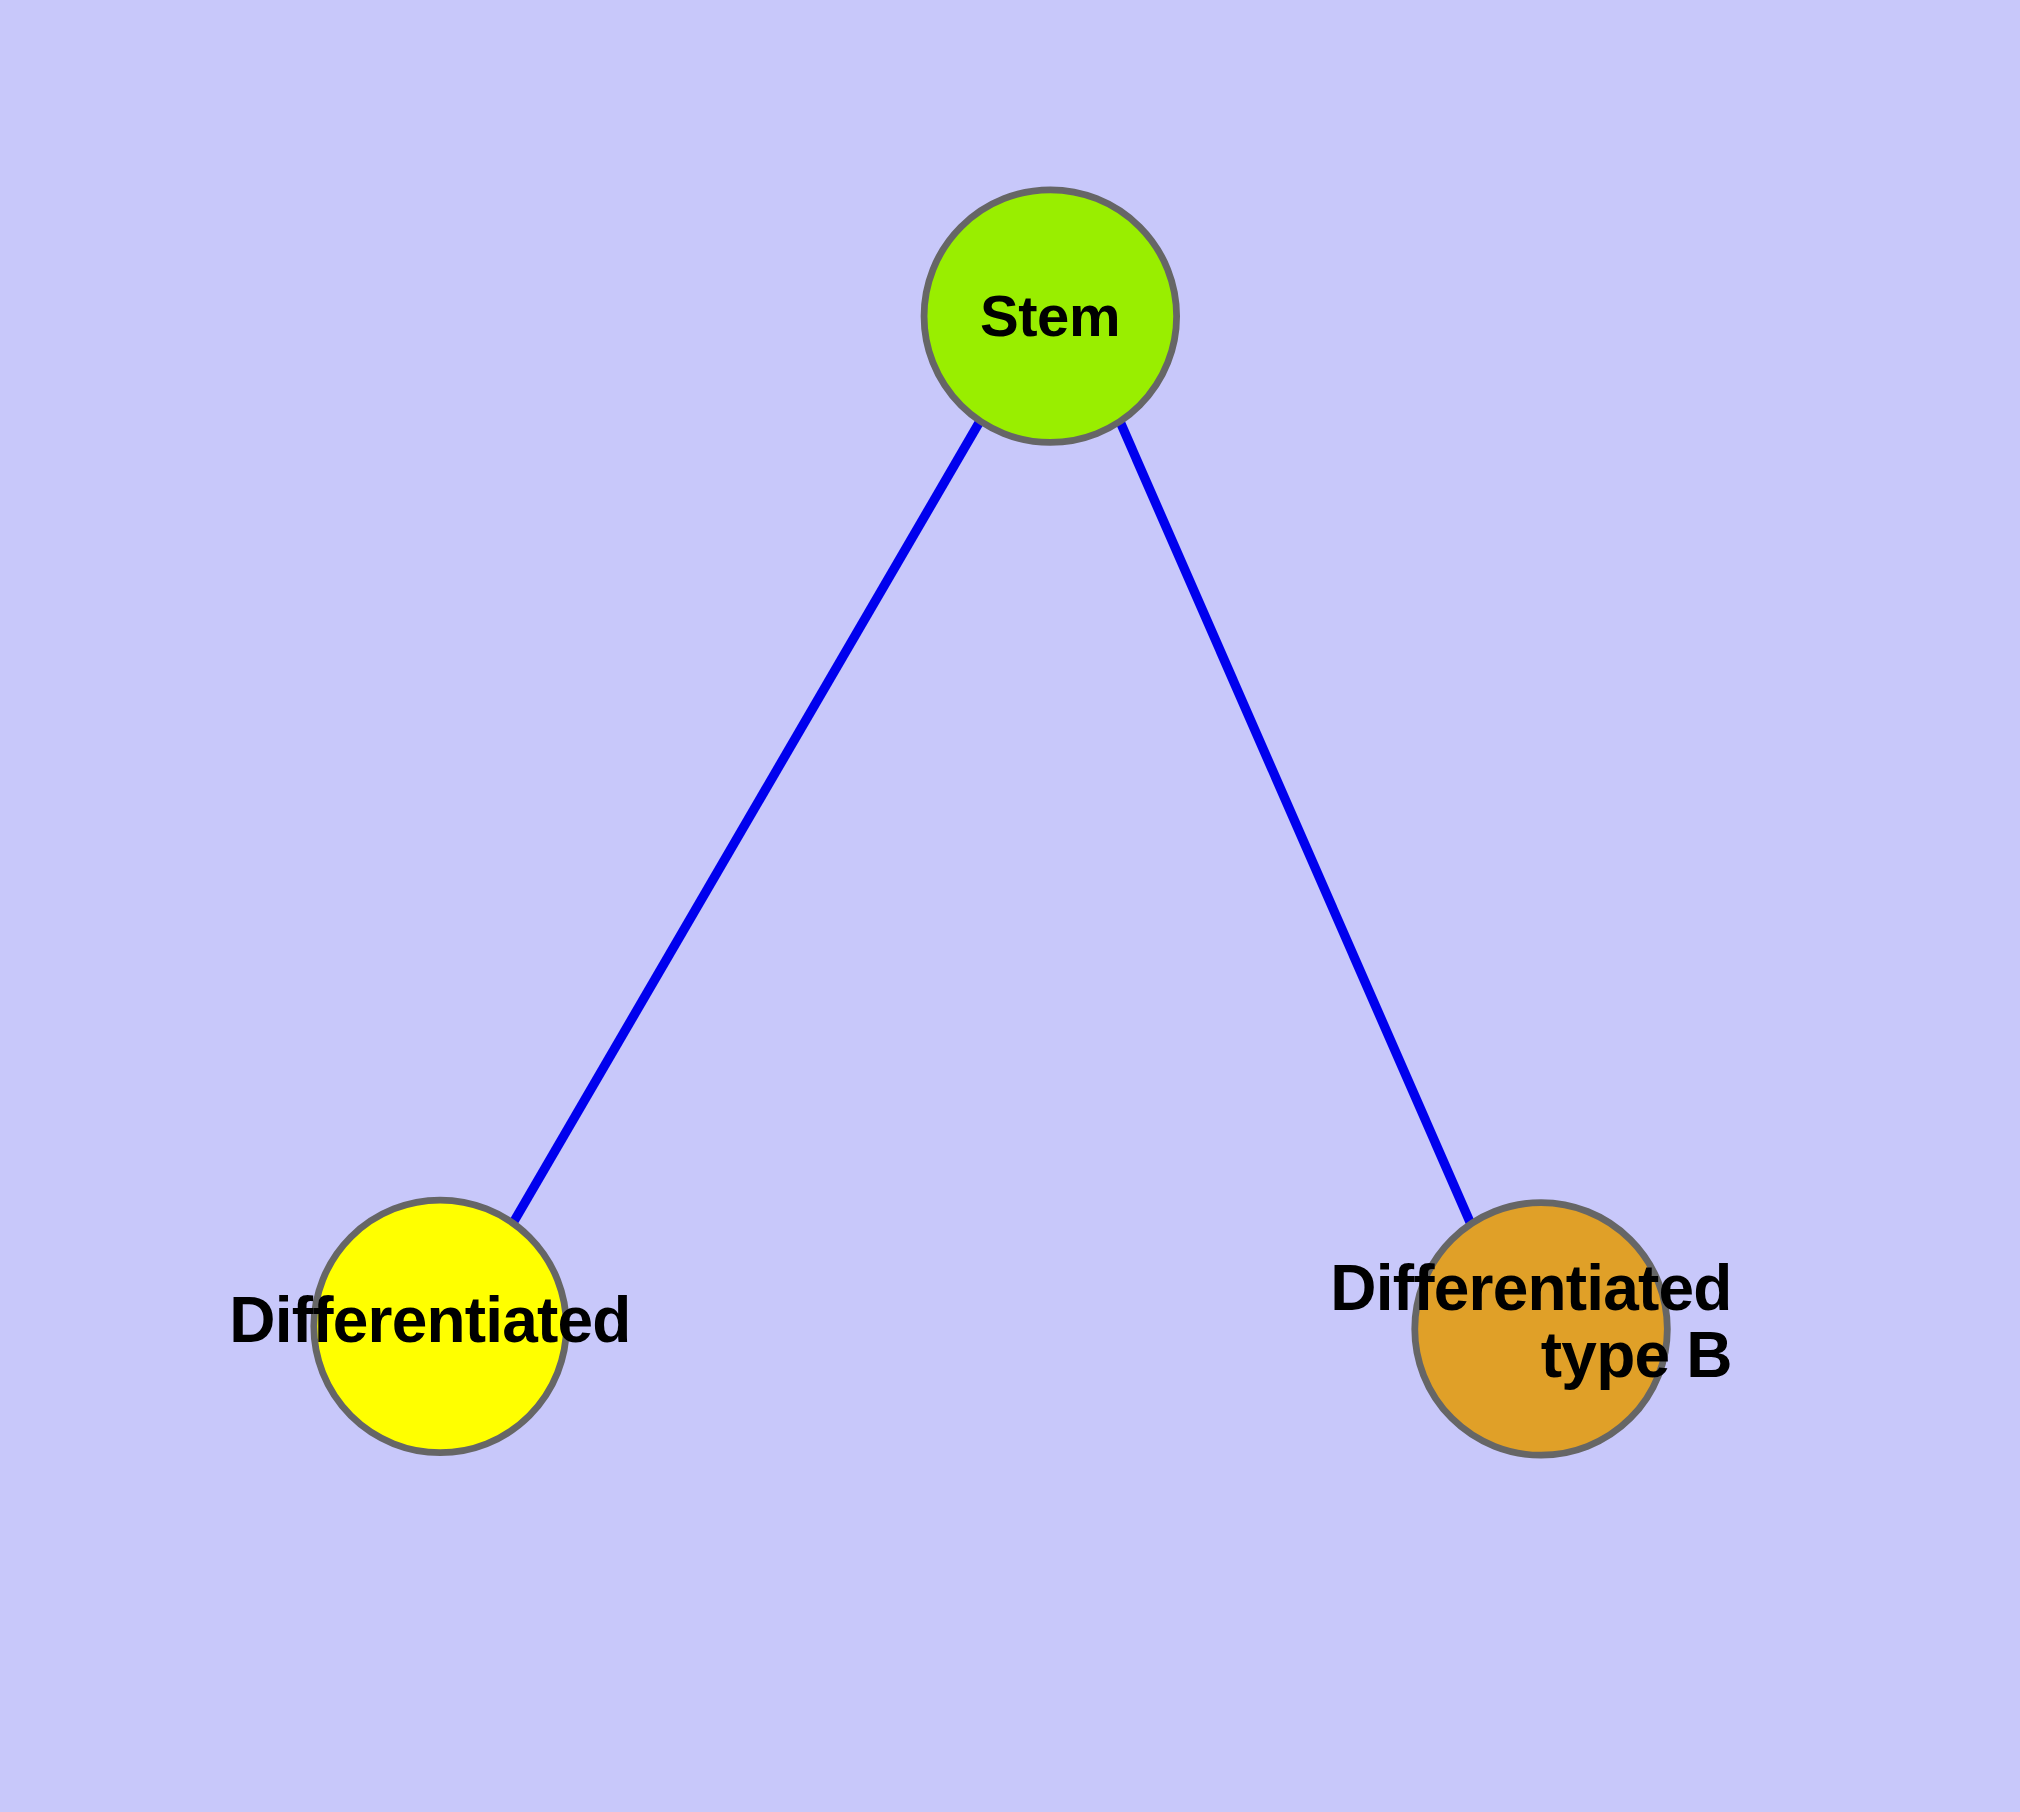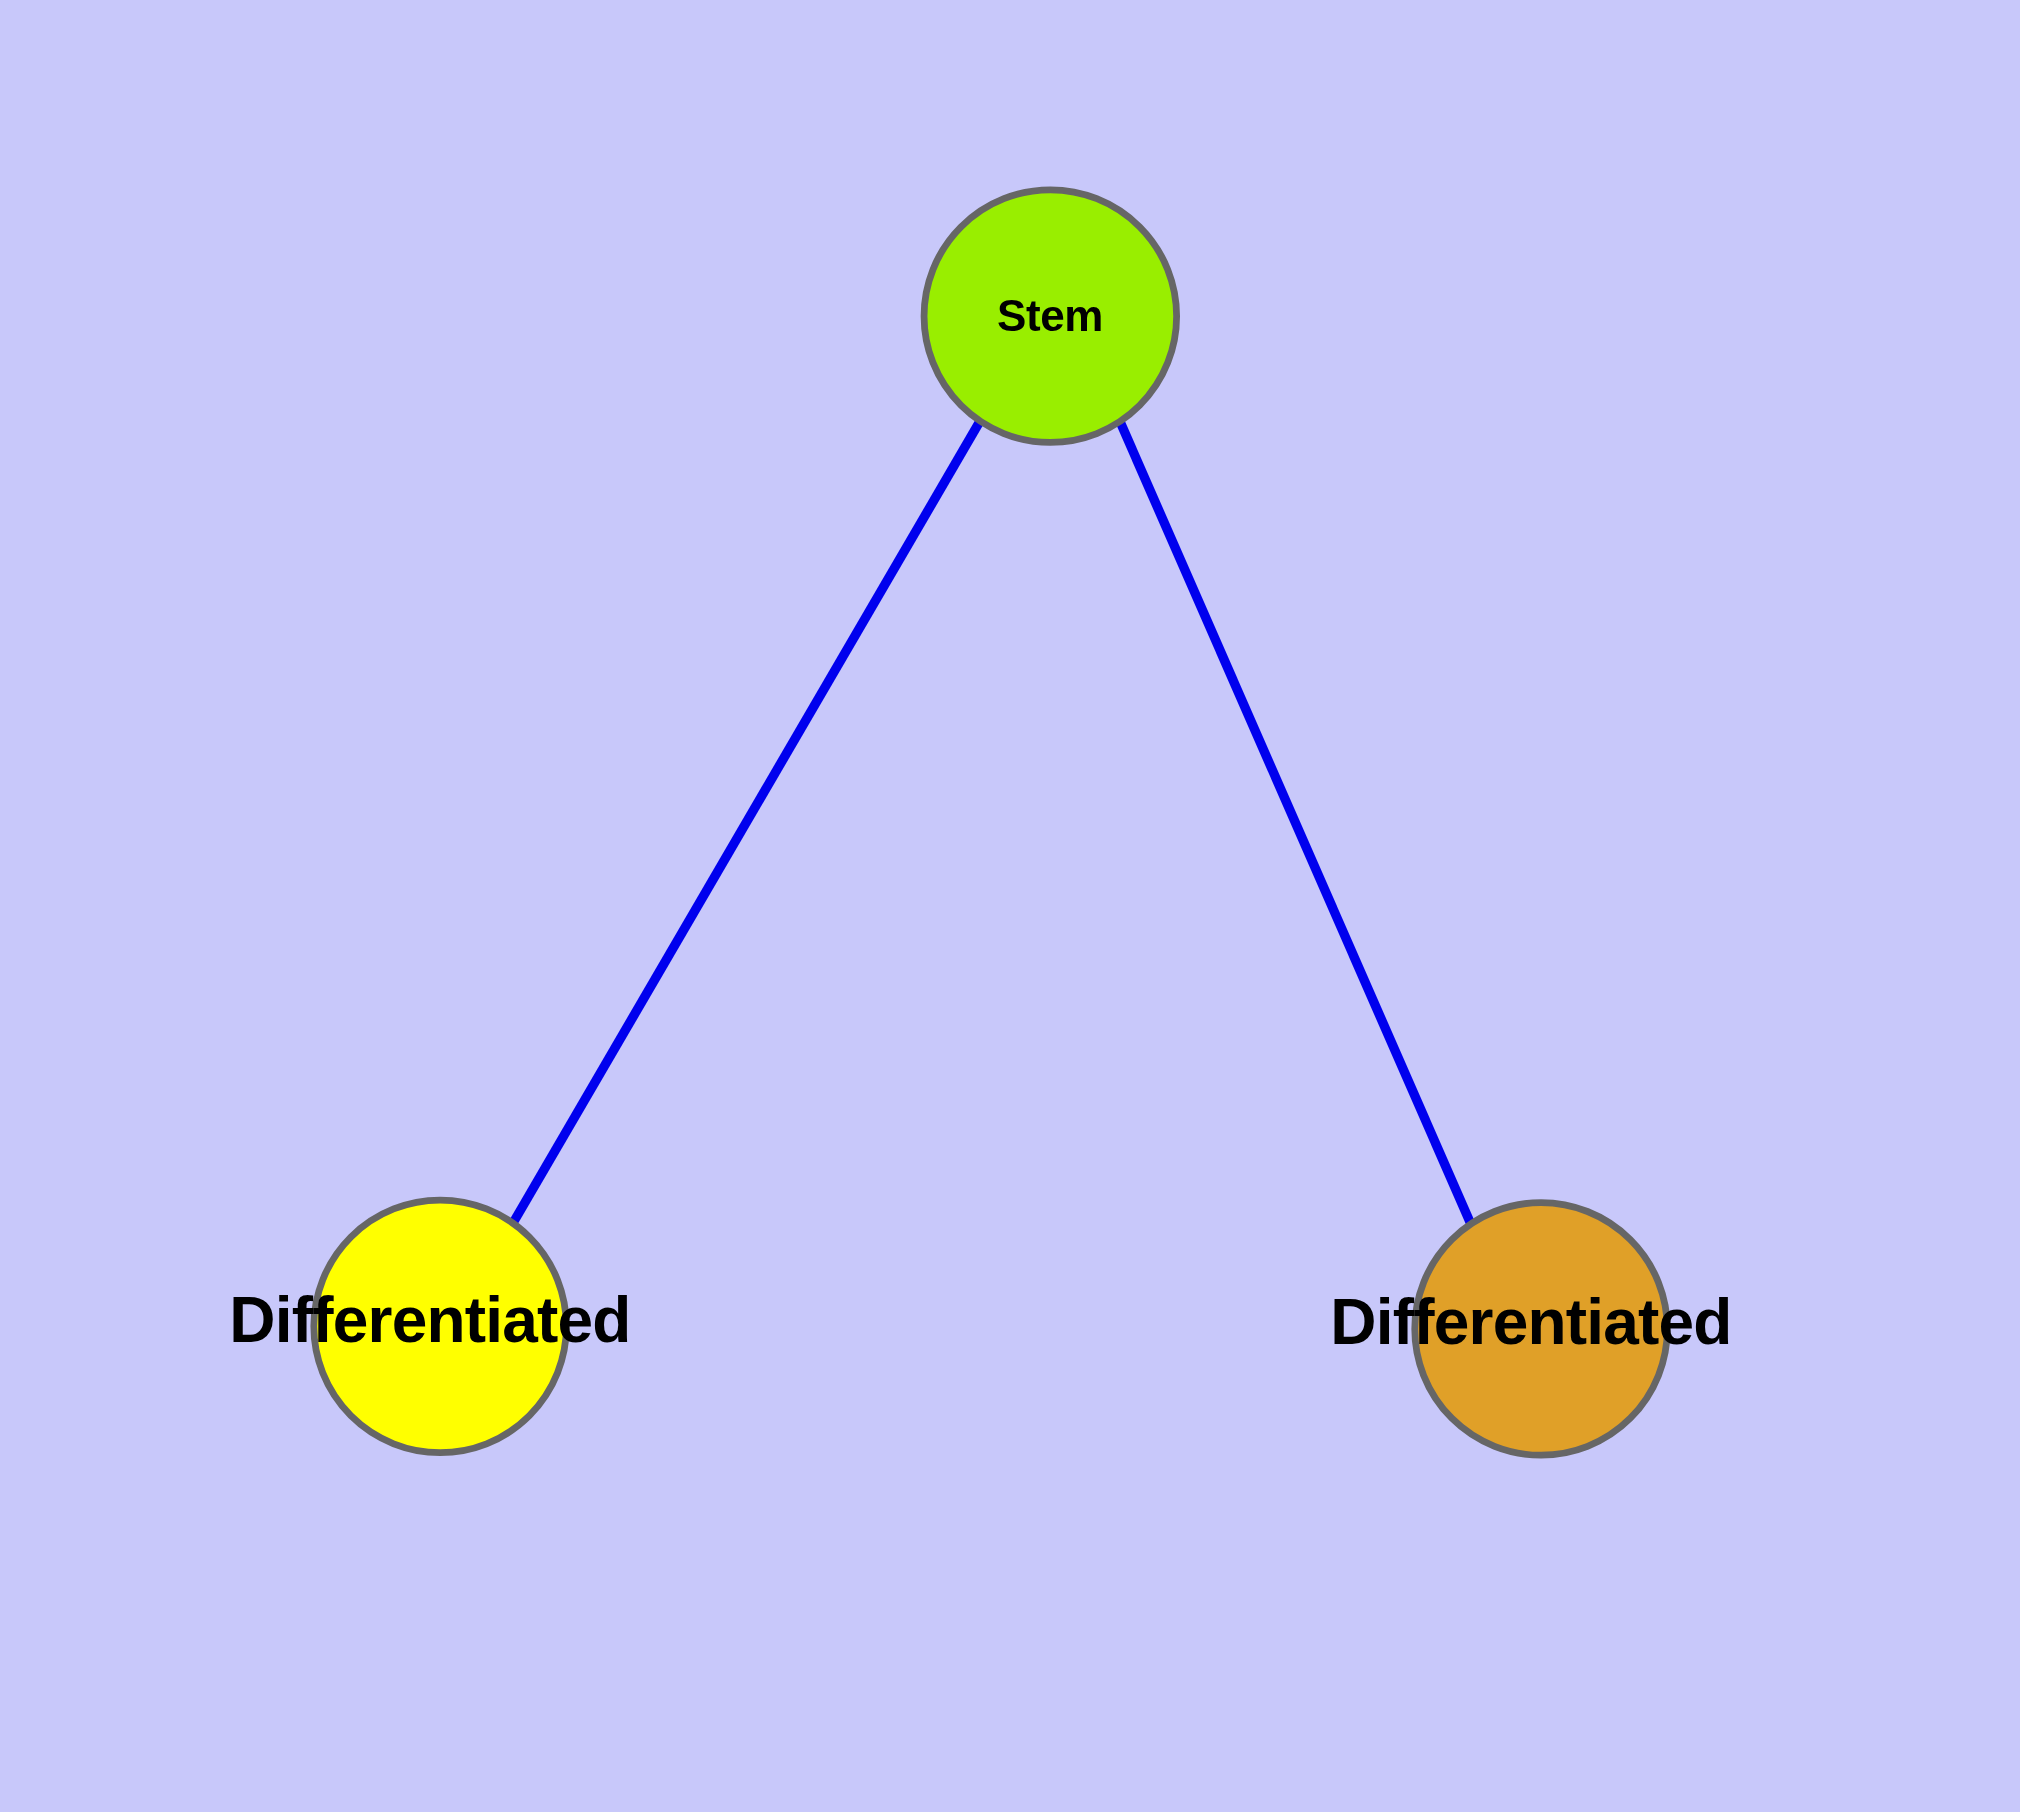--- a/index.html
+++ b/index.html
@@ -27,21 +27,21 @@
     position: absolute;
     text-align: center;
     font-weight: bold;
     color: #000000;
     white-space: nowrap;
     line-height: 1.04;
     pointer-events: none;
     transform: translate(-50%, -50%);
   }
   .node-label-root {
-    font-size: 44px;
+    font-size: 58px;
     letter-spacing: -0.4px;
   }
   .node-label-leaf {
     font-size: 64px;
     letter-spacing: -0.8px;
     text-align: right;
   }
   .label-line { display: block; }
 </style>
 </head>
@@ -66,16 +66,17 @@
   <div class="node-label node-label-root" id="label0" style="left:1050px; top:316px;">
     <span class="label-line">Stem</span>
   </div>
 
   <div class="node-label node-label-leaf" id="label1" style="left:430px; top:1320px;">
     <span class="label-line">Differentiated</span>
   </div>
 
   <div class="node-label node-label-leaf" id="label2" style="left:1531px; top:1322px;">
     <span class="label-line">Differentiated</span>
+    <span class="label-line">type B</span>
   </div>
 
 </div>
 
 
 </body></html>

